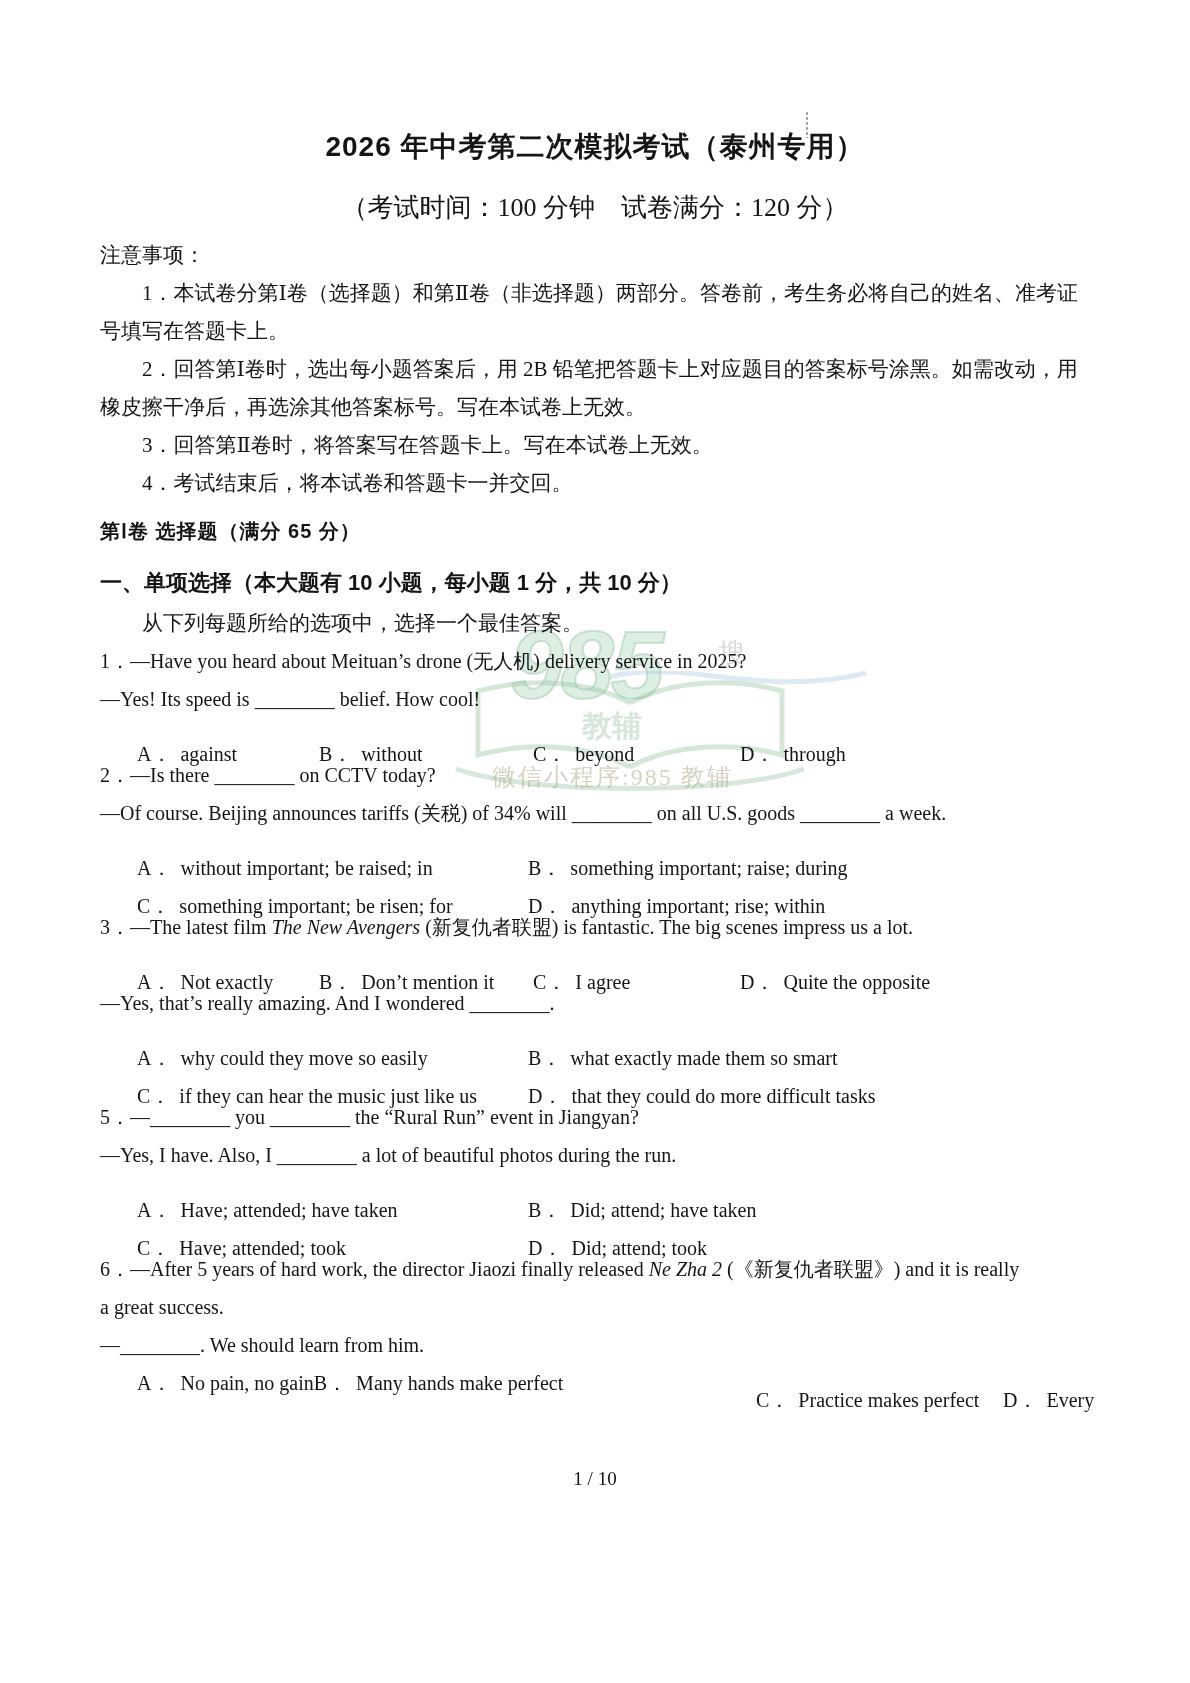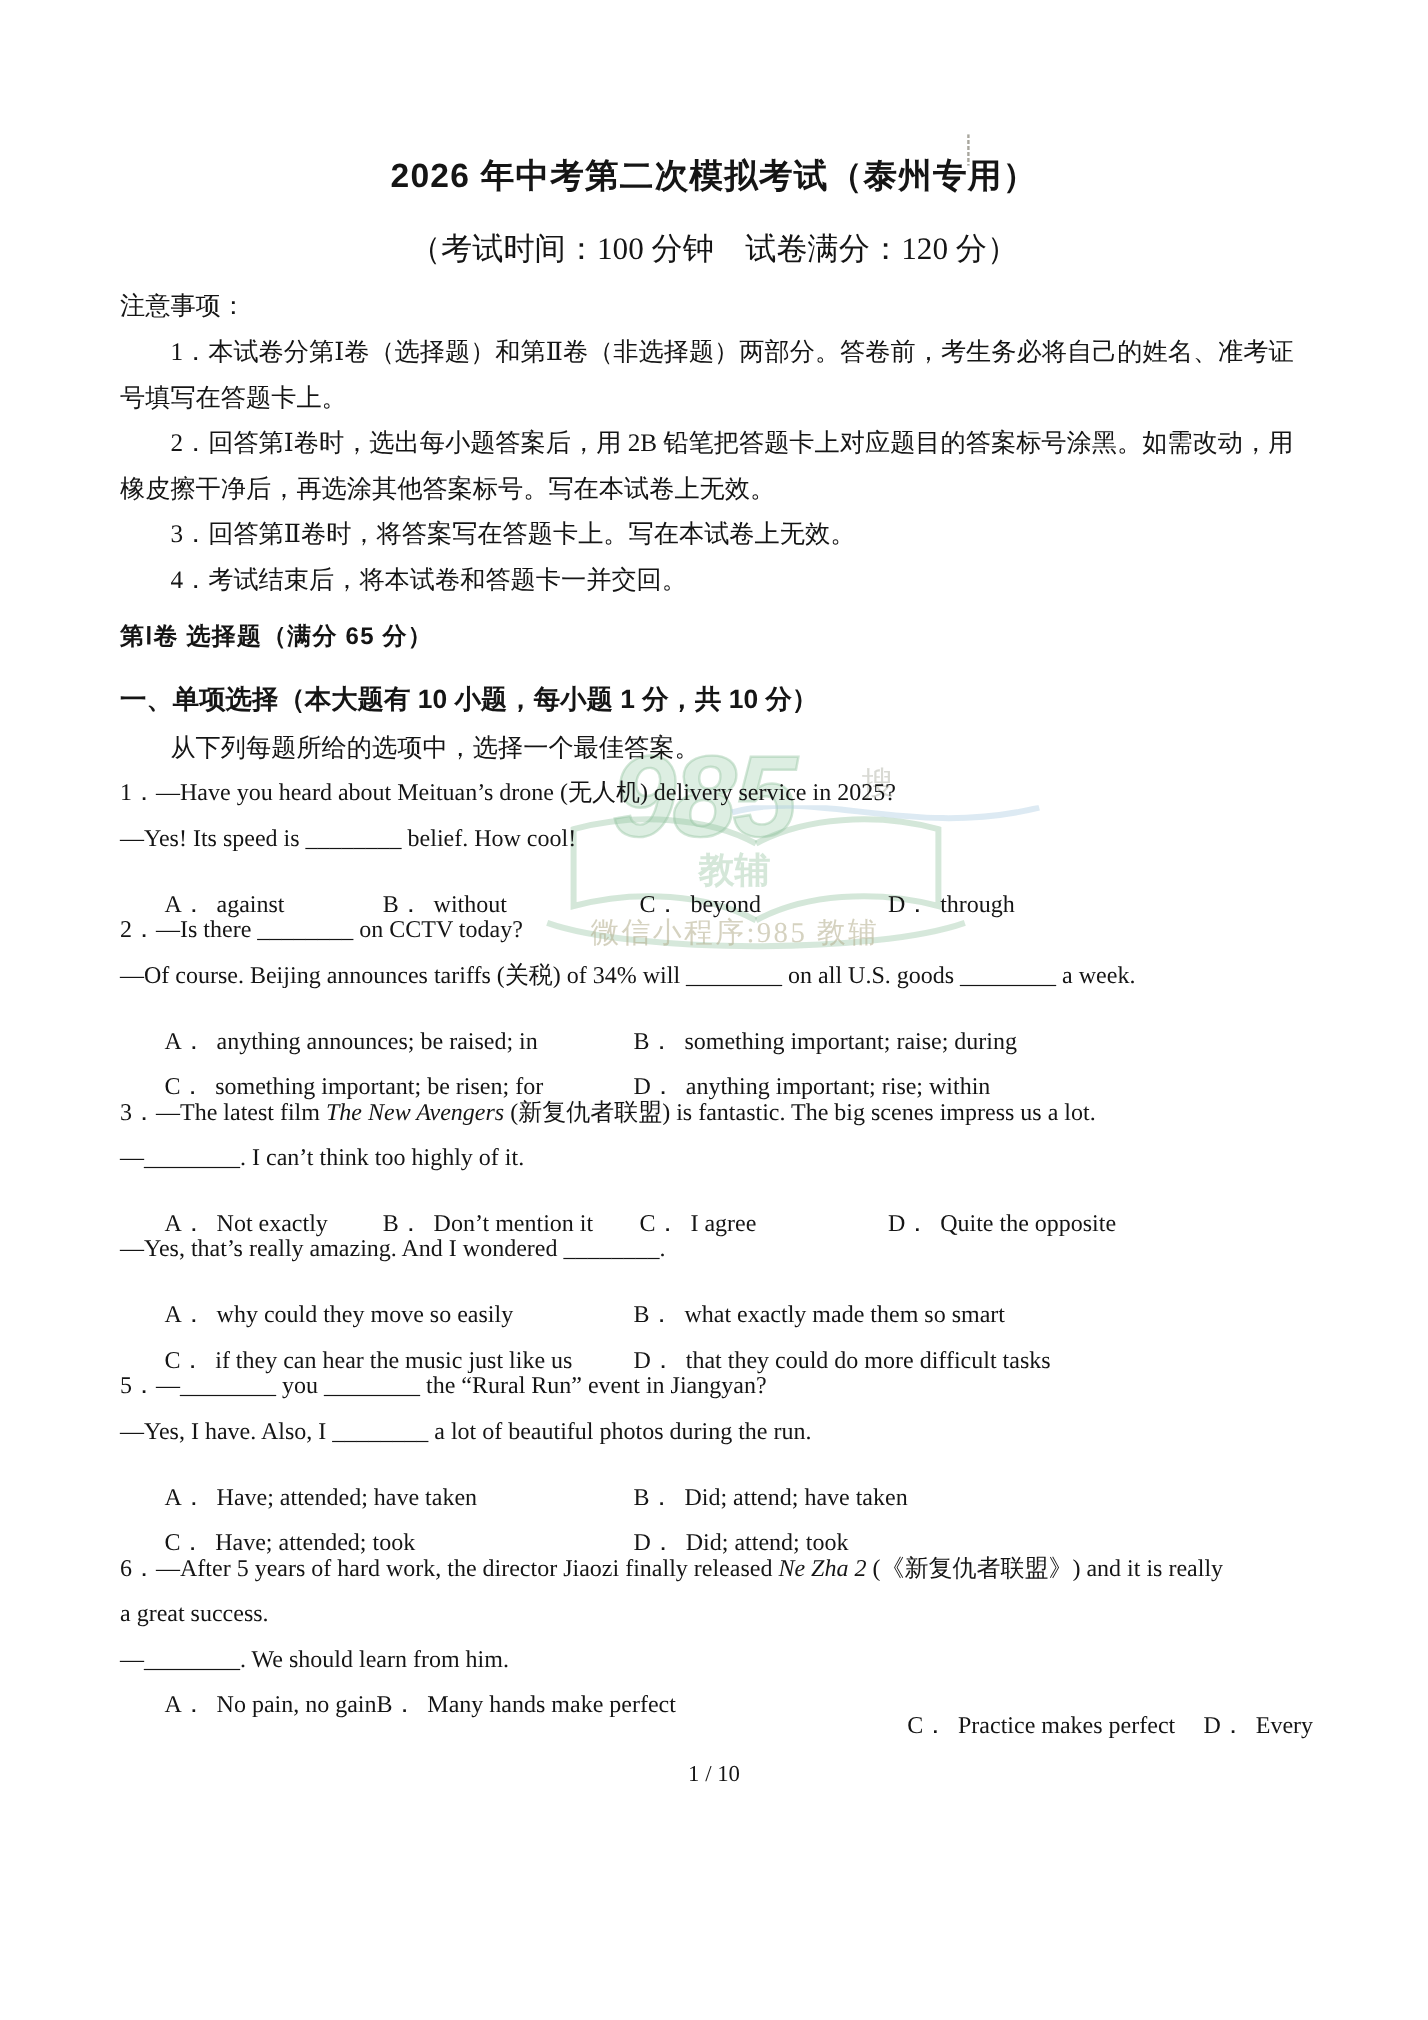--- a/index.html
+++ b/index.html
@@ -115,30 +115,29 @@
     <div class="opt-row">
       <span class="opt p1"><span class="olabel">A．</span><span>against</span></span>
       <span class="opt p2"><span class="olabel">B．</span><span>without</span></span>
       <span class="opt p3"><span class="olabel">C．</span><span>beyond</span></span>
       <span class="opt p4"><span class="olabel">D．</span><span>through</span></span>
     </div>
 
     <p class="stem">2．—Is there ________ on CCTV today?</p>
     <p class="stem">—Of course. Beijing announces tariffs (关税) of 34% will ________ on all U.S. goods ________ a week.</p>
     <div class="opt-row">
-      <span class="opt g2a"><span class="olabel">A．</span><span>anything announces; be raised; in</span></span>
+      <span class="opt g2a"><span class="olabel">A．</span><span>without important; be raised; in</span></span>
       <span class="opt g2b"><span class="olabel">B．</span><span>something important; raise; during</span></span>
     </div>
     <div class="opt-row">
       <span class="opt g2a"><span class="olabel">C．</span><span>something important; be risen; for</span></span>
       <span class="opt g2b"><span class="olabel">D．</span><span>anything important; rise; within</span></span>
     </div>
 
     <p class="stem"><span>3．—The latest film </span><i>The New Avengers</i><span> (新复仇者联盟) is fantastic. The big scenes impress us a lot.</span></p>
-    <p class="stem">—________. I can’t think too highly of it.</p>
     <div class="opt-row">
       <span class="opt p1"><span class="olabel">A．</span><span>Not exactly</span></span>
       <span class="opt p2"><span class="olabel">B．</span><span>Don’t mention it</span></span>
       <span class="opt p3"><span class="olabel">C．</span><span>I agree</span></span>
       <span class="opt p4"><span class="olabel">D．</span><span>Quite the opposite</span></span>
     </div>
 
     <p class="stem">—Yes, that’s really amazing. And I wondered ________.</p>
     <div class="opt-row">
       <span class="opt g2b"><span class="olabel">B．</span><span>what exactly made them so smart</span></span>

